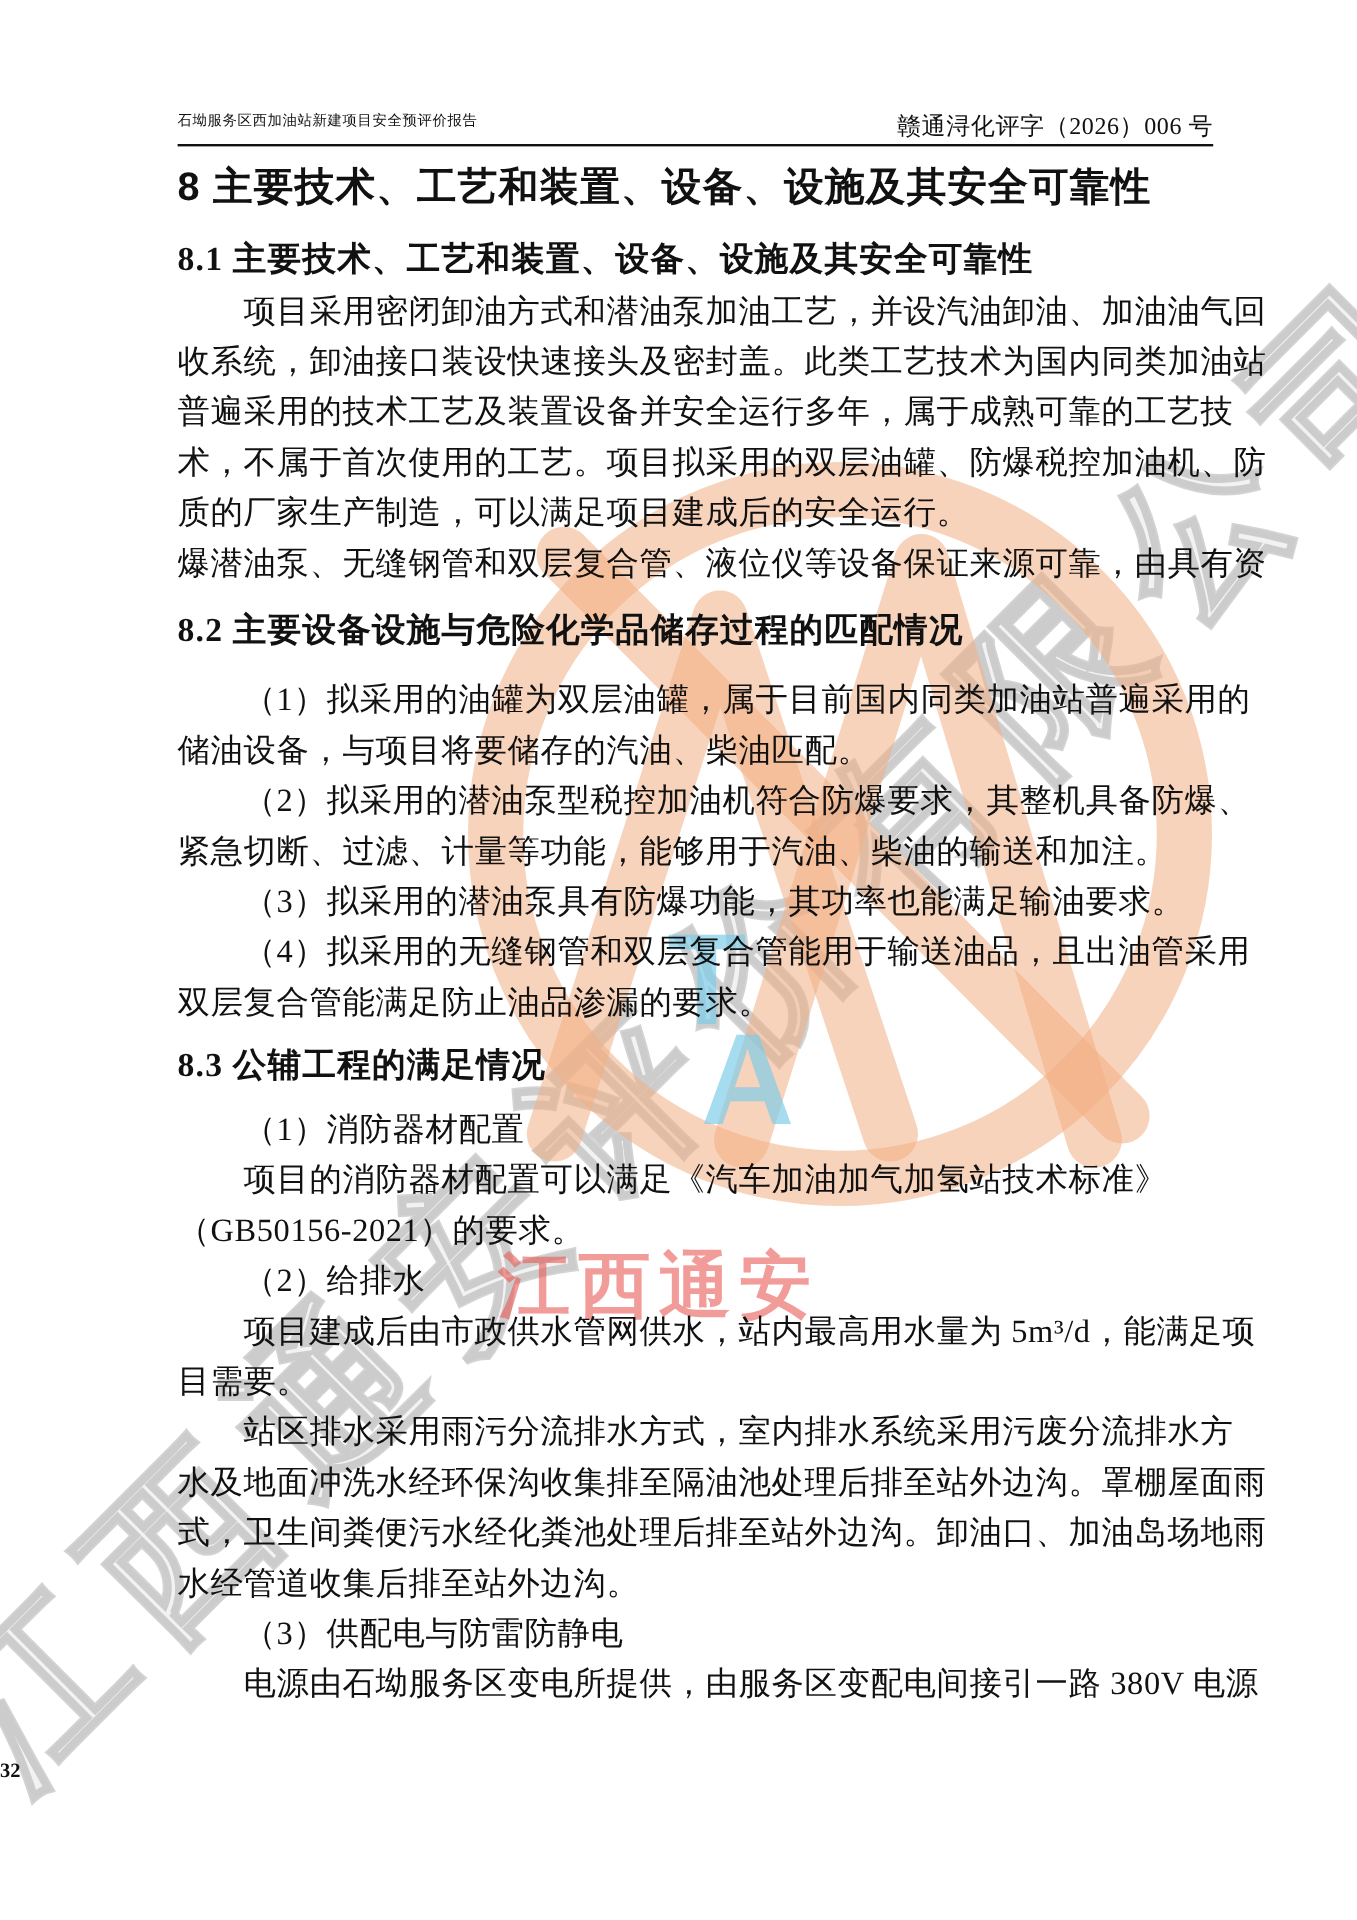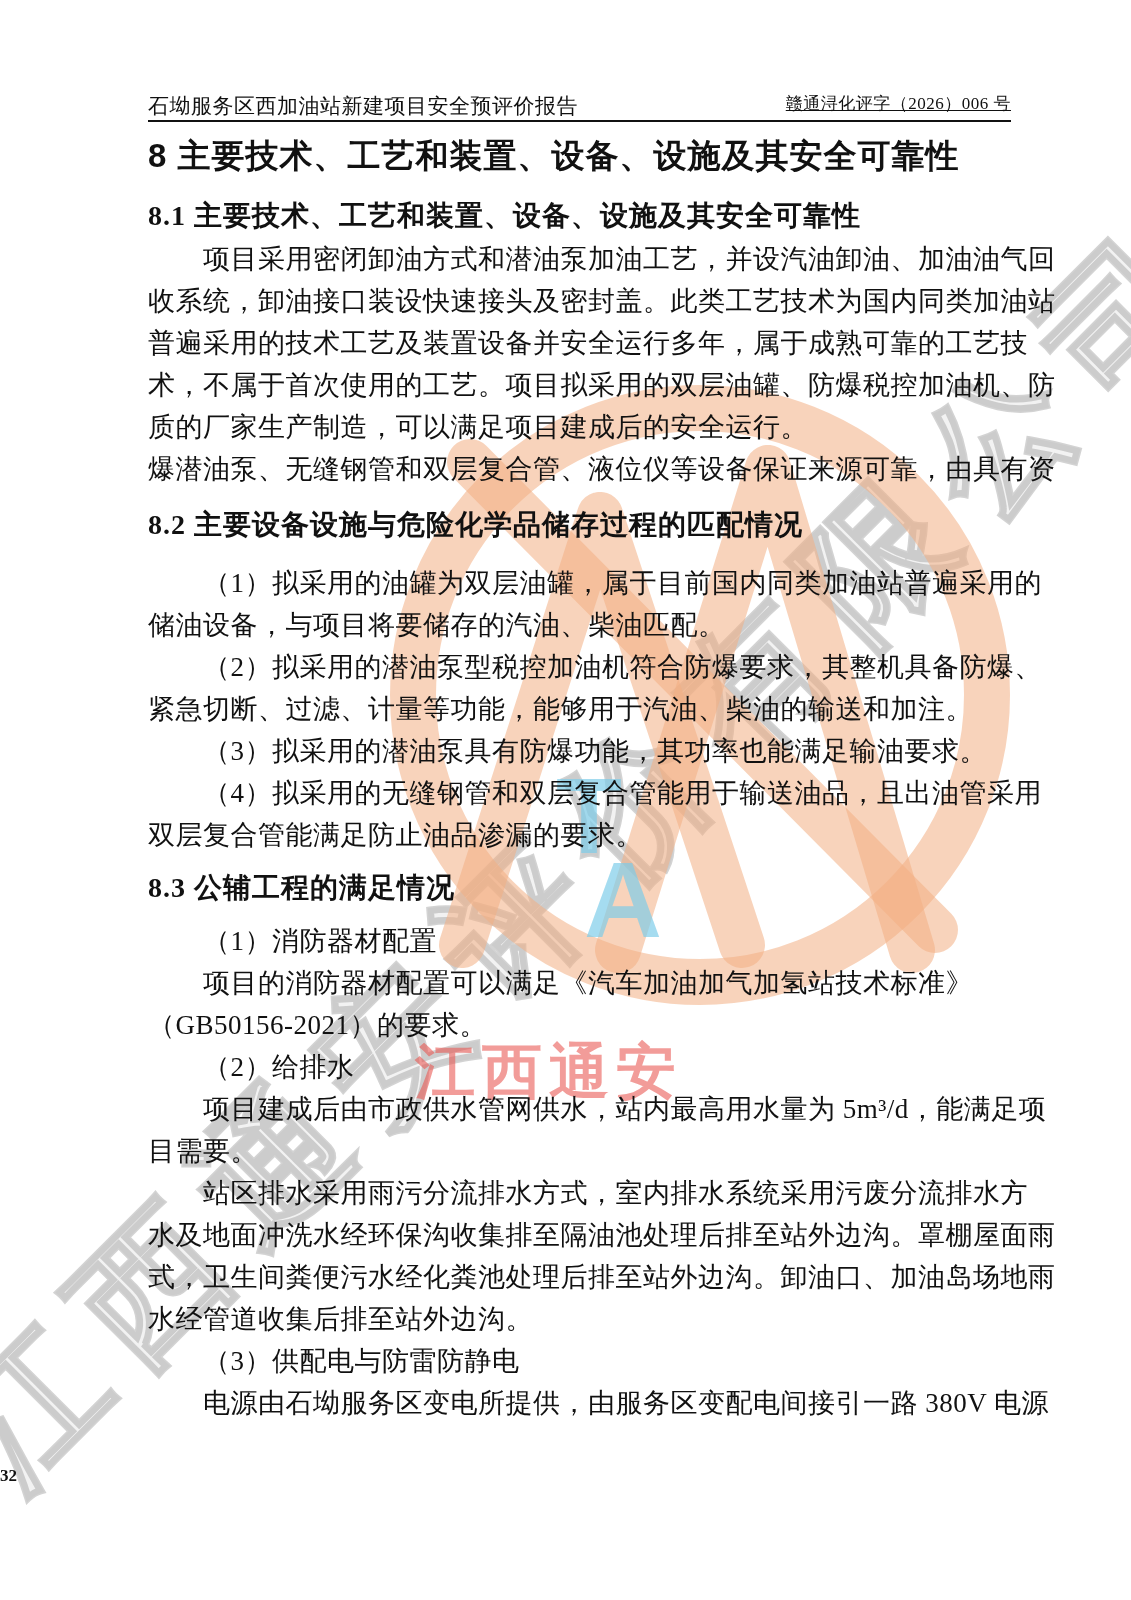--- a/index.html
+++ b/index.html
@@ -7,22 +7,22 @@
   body {
     position: relative;
     background: #ffffff;
     overflow: hidden;
     font-family: "Liberation Serif", "DejaVu Serif", serif;
     color: #111;
   }
   .abs { position: absolute; }
 
   
-  .hdr-left  { left: 148px; top: 92px;  font-size: 21px; letter-spacing: 0.5px; }
-  .hdr-right { right: 120px; top: 92px; font-size: 17px; letter-spacing: 0.5px; text-decoration: underline; }
+  .hdr-left  { left: 148px; top: 92px;  font-size: 12px; letter-spacing: 0.5px; }
+  .hdr-right { right: 120px; top: 92px; font-size: 20px; letter-spacing: 0.5px; }
   .hdr-rule  { left: 148px; top: 120px; width: 863px; height: 2px; background: #111; }
 
   
   .doc-title {
     left: 148px; top: 134px; width: 900px;
     font-family: "Liberation Sans", "DejaVu Sans", sans-serif;
     font-weight: bold; font-size: 33px; letter-spacing: 1px;
   }
   .sec-heading {
     left: 148px; width: 900px;

